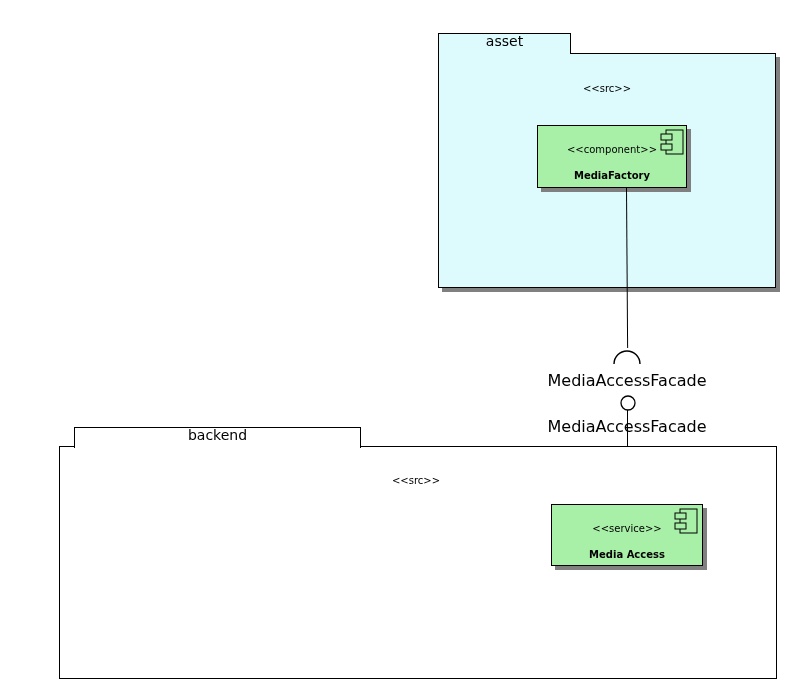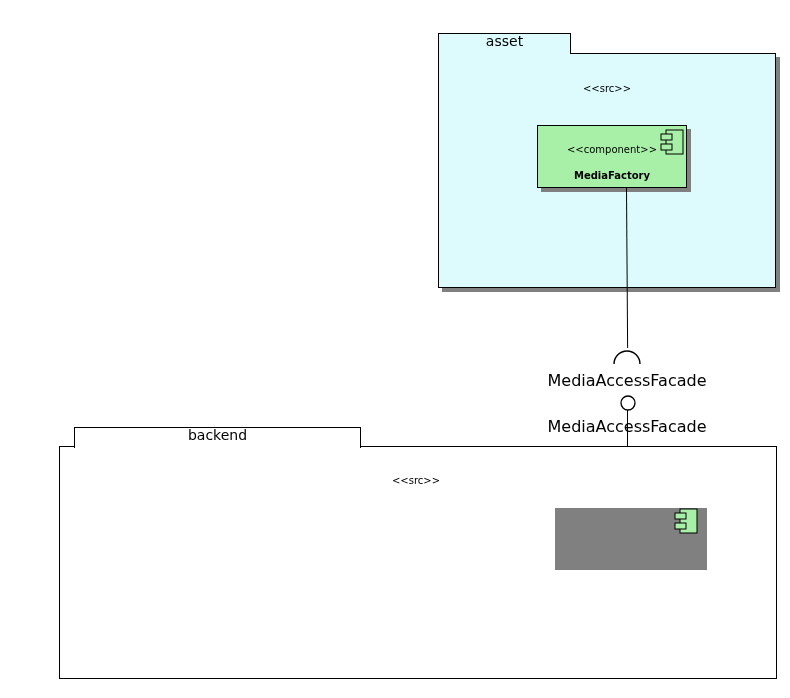--- a/index.html
+++ b/index.html
@@ -155,19 +155,23 @@
 
   <div class="package-tab" style="left:58px; top:427px; width:287px; height:21px; background:#ffffff; z-index:2;margin-left:16px;">
     <span>backend</span>
   </div>
 
   <div class="package-body" style="left:59px; top:446px; width:718px; height:233px; background:#ffffff; z-index:1;"></div>
 
   <div class="package-stereotype" style="left:316px; top:456px; width:200px; z-index:3;">&lt;&lt;src&gt;&gt;</div>
 
   <div class="component-shadow" style="left:555px; top:508px; width:152px; height:62px;"></div>
+  <div class="component-box" style="left:551px; top:504px; width:152px; height:62px;">
+    <div class="component-stereotype" style="top:19px;">&lt;&lt;service&gt;&gt;</div>
+    <div class="component-name" style="top:45px;">Media Access</div>
+  </div>
   <svg class="component-icon" style="left:674px; top:506px;" width="26" height="30" viewBox="0 0 26 30">
     <rect x="6" y="3" width="17" height="24" fill="#a8f0a8" stroke="#000000" stroke-width="1"></rect>
     <rect x="1" y="7" width="11" height="6" fill="#a8f0a8" stroke="#000000" stroke-width="1"></rect>
     <rect x="1" y="17" width="11" height="6" fill="#a8f0a8" stroke="#000000" stroke-width="1"></rect>
   </svg>
 
 </div>
 
 </body></html>

